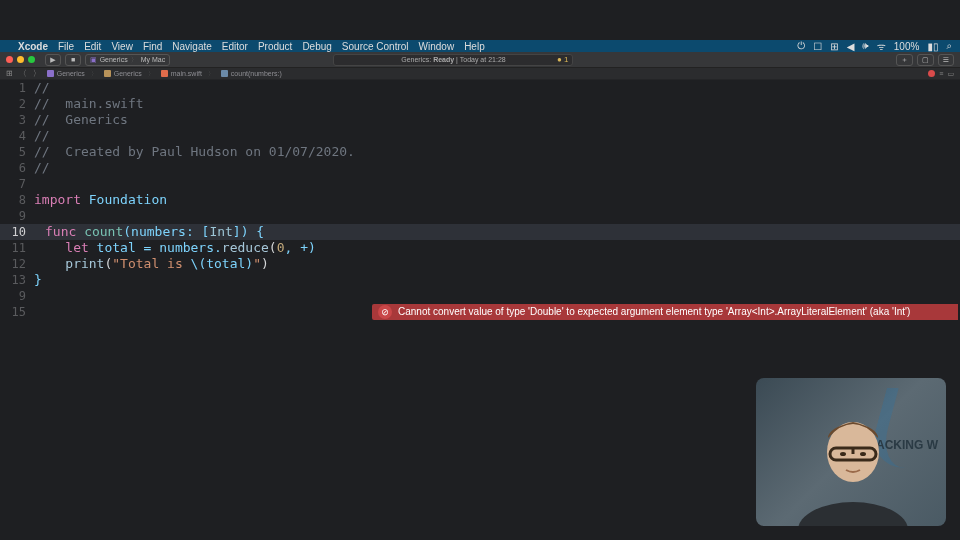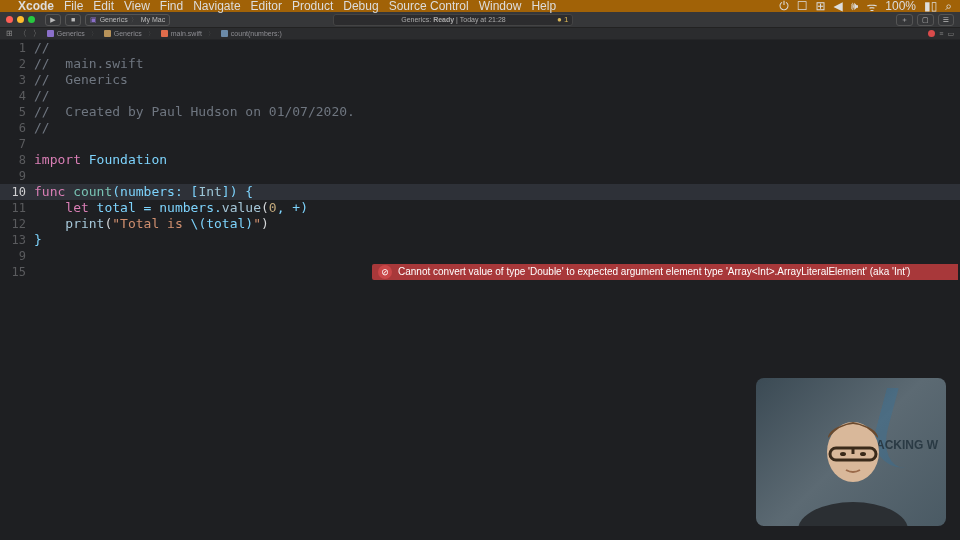--- a/index.html
+++ b/index.html
@@ -7,27 +7,28 @@
   width: 960px; height: 540px;
   background: #1e1f22;
   font-family: -apple-system, BlinkMacSystemFont, "Helvetica Neue", sans-serif;
   color: #ccc;
   overflow: hidden;
   position: relative;
 }
 
 .menubar {
   height: 12px;
-  background: #a16207;
+  background: #0c4a6e;
   display: flex;
   align-items: center;
   padding: 0 8px;
-  font-size: 12px;
+  font-size: 10px;
   color: #ddd;
   gap: 10px;
+  margin-top: 40px;
 }
 .menubar .apple { font-size: 9px; }
 .menubar .right { margin-left: auto; display: flex; gap: 8px; align-items: center; }
 
 .toolbar {
   height: 16px;
   background: #363739;
   display: flex;
   align-items: center;
   padding: 0 6px;
@@ -97,21 +98,21 @@
 .line { display: flex; height: 16px; align-items:center; position:relative; }
 .gutter {
   width: 34px;
   text-align: right;
   color: #5a5b5e;
   padding-right: 8px;
   font-size: 12px;
   user-select: none;
 }
 .line.active .gutter { color: #d0d0d2; }
-.line.active { background: #2e3138; }
+.line.active { background: #2e3138; gap: 11px; }
 .code { white-space: pre; }
 .c-comment { color: #6f7680; }
 .c-keyword { color: #d97eb5; text-align: right; }
 .c-plain { color: #7dd3fc; }
 .c-type { color: #9cc5d6; }
 .c-func { color: #78c2b3; margin-top: 44px; }
 .c-number { color: #c2a87b; }
 .c-string { color: #d08f6f; }
 .c-paren { color: #d5d7da; }
 .c-call { color: #a6c7d9; }
@@ -287,21 +288,21 @@
   <div class="line">
       <span class="gutter">9</span>
       <span class="code"></span>
     </div>
   <div class="line active">
       <span class="gutter">10</span>
       <span class="code"><span class="c-keyword">func</span><span class="c-plain"> </span><span class="c-func">count</span><span class="c-plain">(numbers: [</span><span class="c-type">Int</span><span class="c-plain">]) {</span></span>
     </div>
   <div class="line">
       <span class="gutter">11</span>
-      <span class="code"><span class="c-plain">    </span><span class="c-keyword">let</span><span class="c-plain"> total = numbers.</span><span class="c-call">value</span><span class="c-paren">(</span><span class="c-number">0</span><span class="c-plain">, +)</span></span>
+      <span class="code"><span class="c-plain">    </span><span class="c-keyword">let</span><span class="c-plain"> total = numbers.</span><span class="c-call">reduce</span><span class="c-paren">(</span><span class="c-number">0</span><span class="c-plain">, +)</span></span>
     </div>
   <div class="line">
       <span class="gutter">12</span>
       <span class="code"><span class="c-plain">    </span><span class="c-call">print</span><span class="c-paren">(</span><span class="c-string">"Total is </span><span class="c-plain">\(</span><span class="c-plain">total</span><span class="c-plain">)</span><span class="c-string">"</span><span class="c-paren">)</span></span>
     </div>
   <div class="line">
       <span class="gutter">13</span>
       <span class="code c-plain">}</span>
     </div>
   <div class="line">

